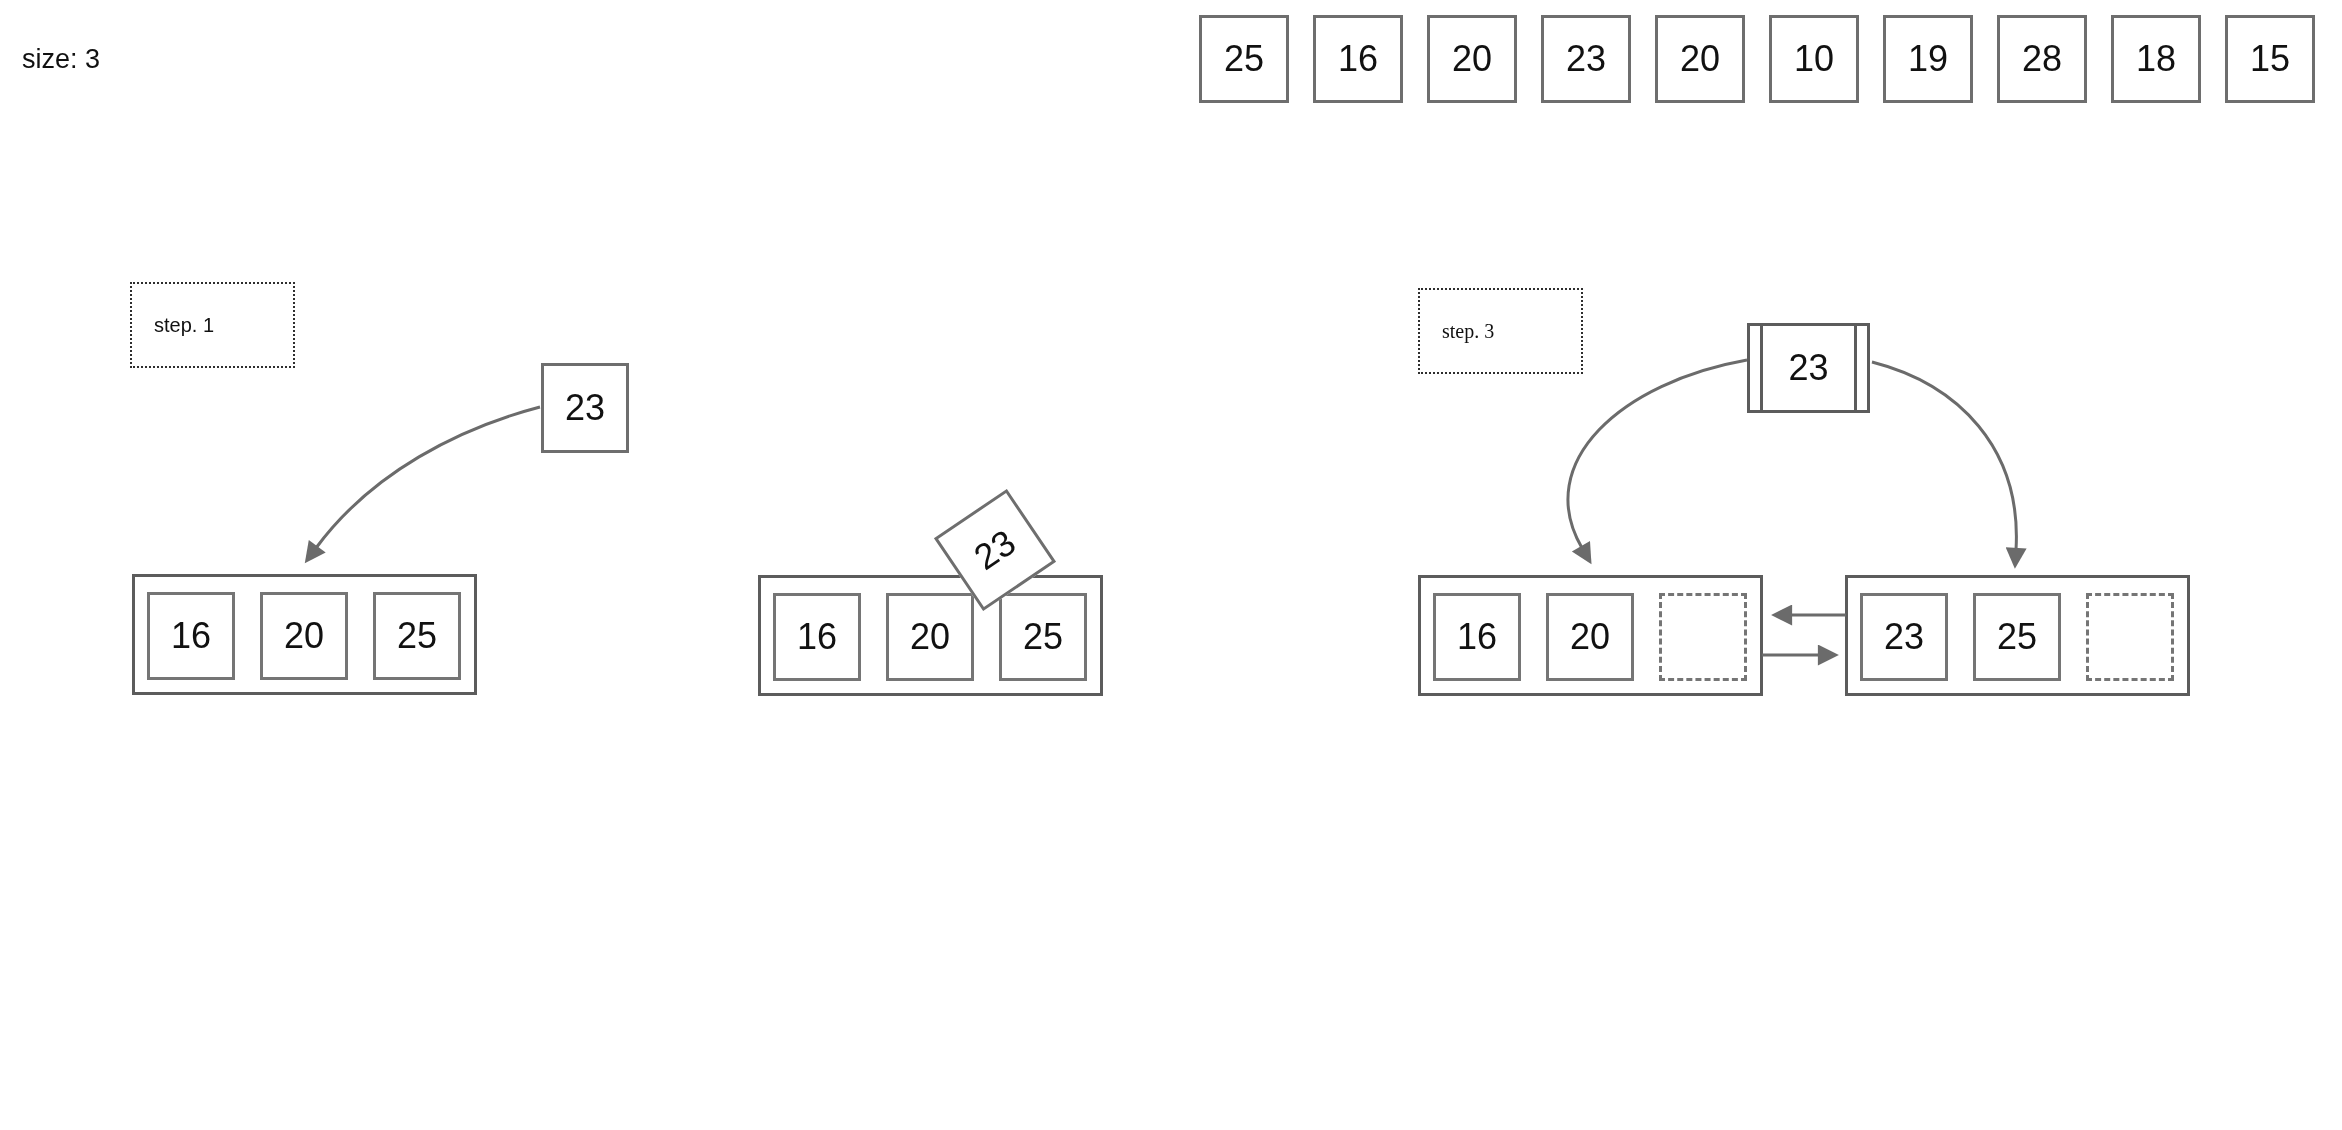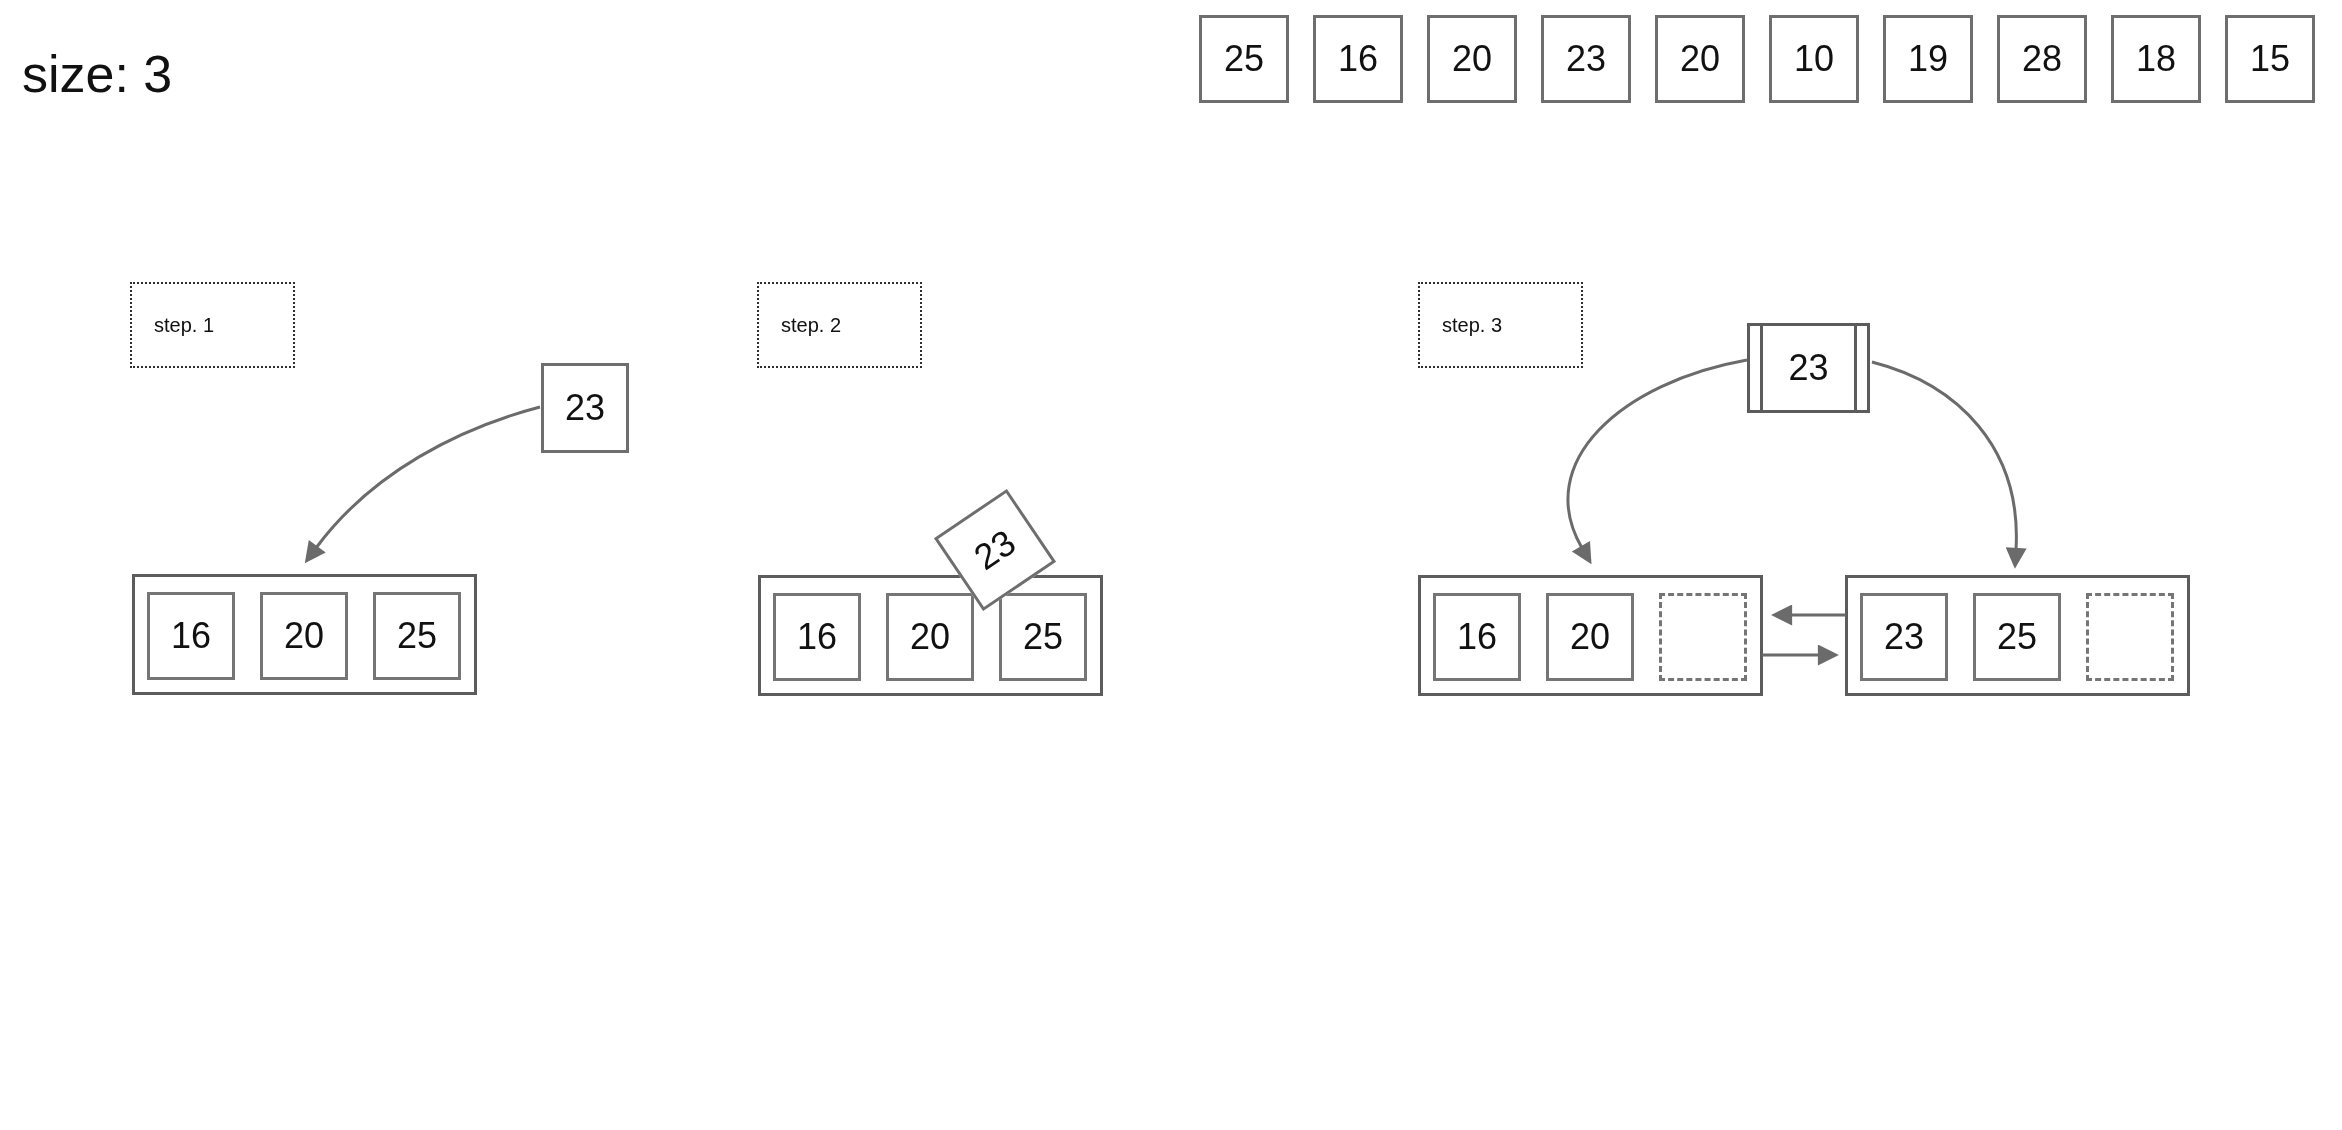--- a/index.html
+++ b/index.html
@@ -1,21 +1,21 @@
 <!DOCTYPE html>
 <html><head>
 <meta charset="utf-8">
 <style>
   html,body { margin:0; padding:0; background:#ffffff; }
   .canvas {
     position:relative; width:2342px; height:1130px; background:#ffffff;
     font-family:"Liberation Sans", sans-serif; color:#111111; overflow:hidden;
   }
   .size-label {
-    position:absolute; left:22px; top:44px; font-size:52px; color:#111111;
+    position:absolute; left:22px; top:44px; font-size:27px; color:#111111;
   }
   
   .queue { position:absolute; left:1199px; top:15px; display:flex; gap:24px; z-index:2; }
   .qbox {
     width:90px; height:88px; box-sizing:border-box; background:#ffffff;
     border:3px solid #6e6e6e; display:flex; align-items:center; justify-content:center;
     font-size:36px;
   }
   
   .steplabel {
@@ -77,33 +77,30 @@
   </div>
   <div class="valbox" style="left:541px; top:363px;">
     <span>23</span>
   </div>
   <div class="node" style="left:132px; top:574px;">
     <div class="cell">16</div>
     <div class="cell">20</div>
     <div class="cell">25</div>
   </div>
 
-  <div class="steplabel" style="left:757px; top:282px;">
-    <span>step. 2</span>
-  </div>
   <div class="node" style="left:758px; top:575px;">
     <div class="cell">16</div>
     <div class="cell">20</div>
     <div class="cell">25</div>
   </div>
   <div class="valbox rotated" style="left:951px; top:506px; height:88px;">
     <span>23</span>
   </div>
 
-  <div class="steplabel" style="left:1418px; top:282px;">
+  <div class="steplabel" style="left:1418px; top:288px;font-family:Liberation Serif, serif;">
     <span>step. 3</span>
   </div>
   <div class="promoted">
     <div class="pslot left"></div>
     <div class="pvalue">23</div>
     <div class="pslot right"></div>
   </div>
   <div class="node" style="left:1418px; top:575px;">
     <div class="cell">16</div>
     <div class="cell">20</div>

